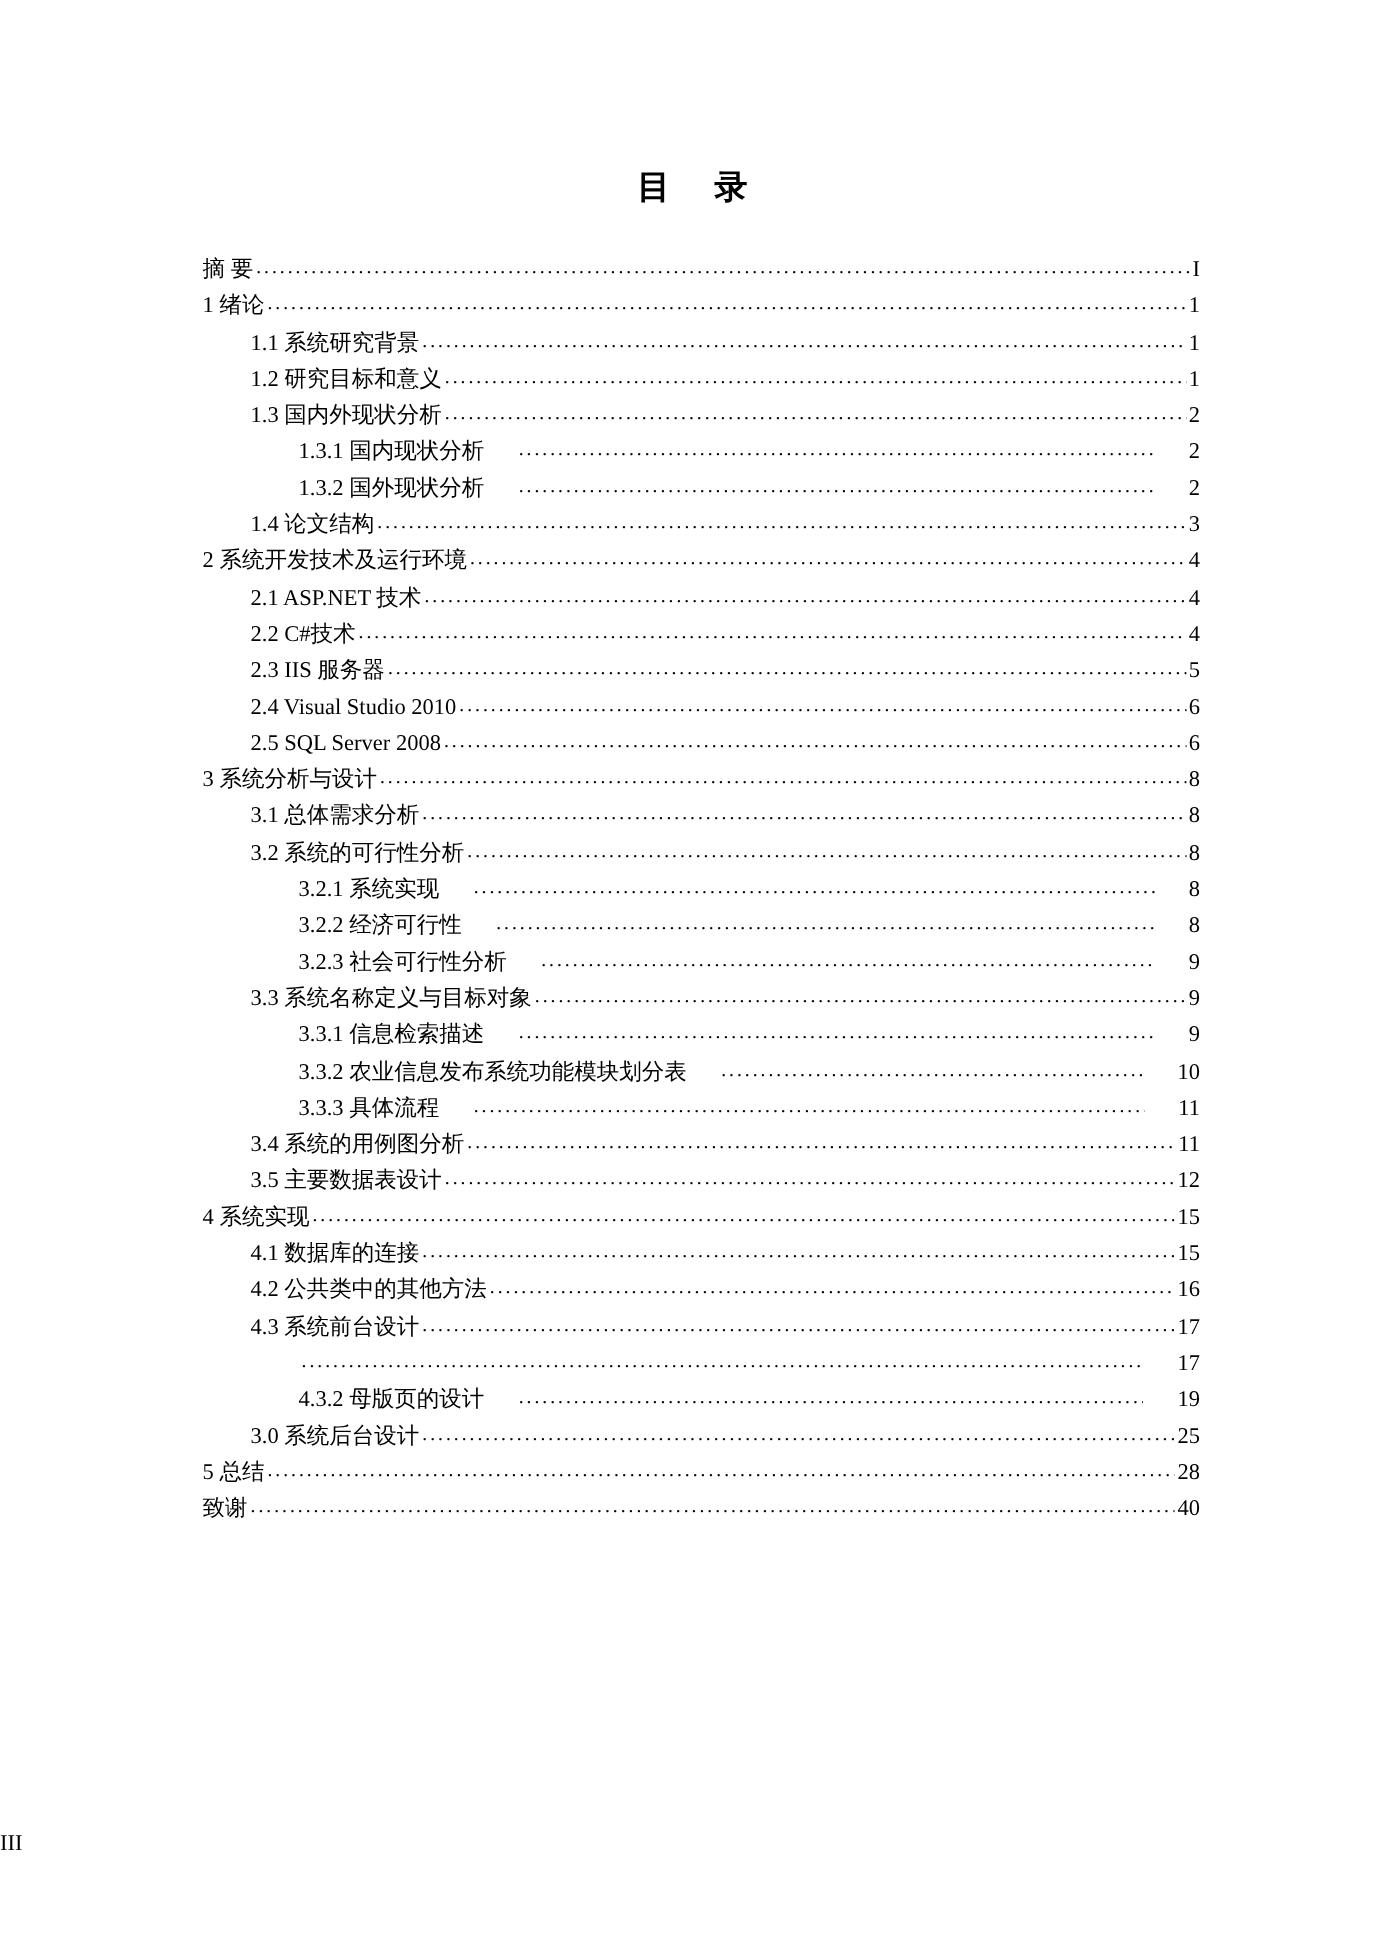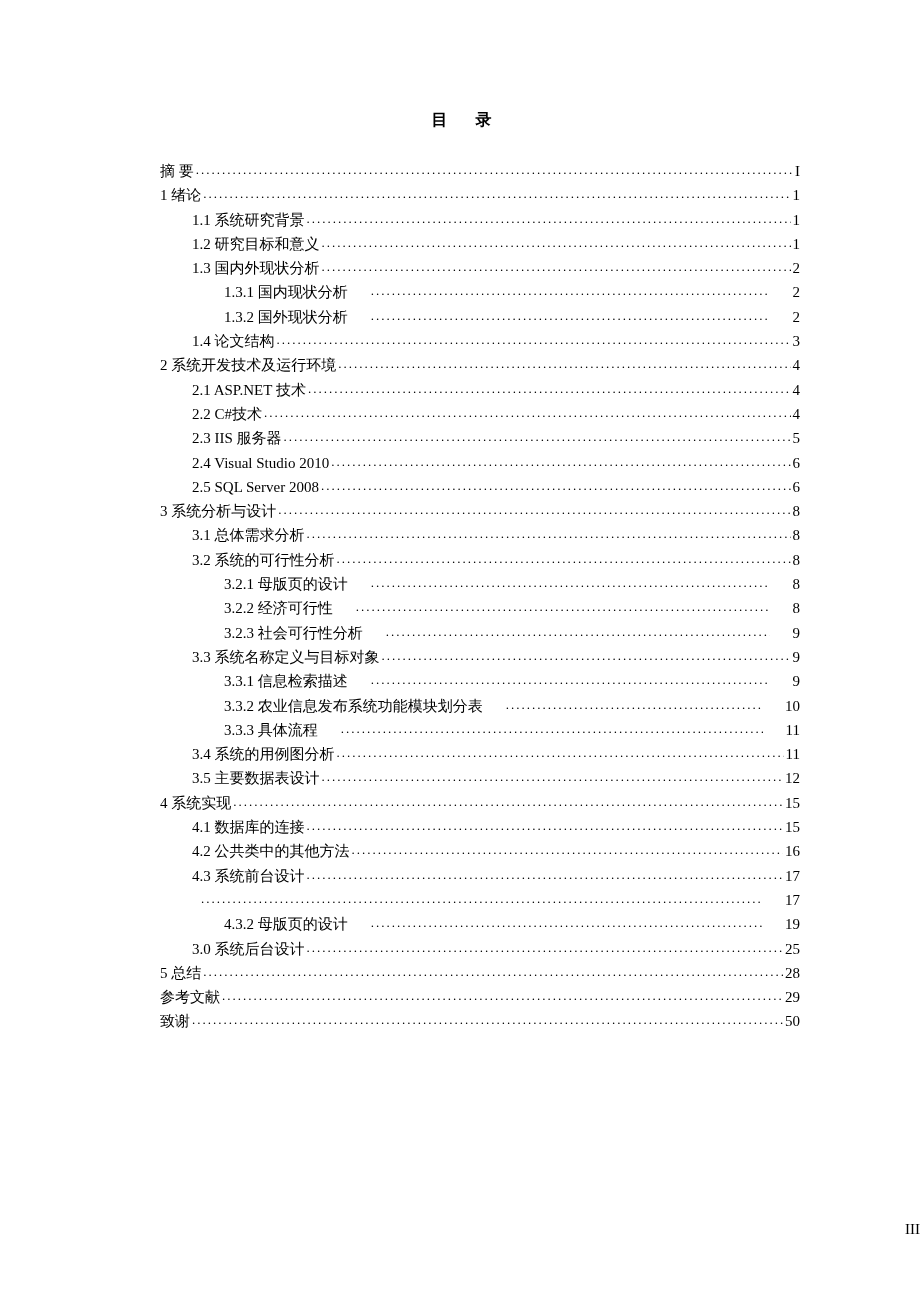--- a/index.html
+++ b/index.html
@@ -8,56 +8,56 @@
       height: 1303px;
       background: #fff;
       font-family: "SimSun", "宋体", serif;
       font-size: 15px;
       color: #000;
       position: relative;
       padding: 110px 120px 0 135px;
     }
     .title {
       text-align: center;
-      font-size: 16px;
+      font-size: 22px;
       font-weight: bold;
       letter-spacing: 12px;
       margin-bottom: 28px;
       font-family: "SimSun", "宋体", serif;
     }
     .toc-line {
       display: flex;
       align-items: baseline;
       line-height: 1.62;
       white-space: nowrap;
     }
     .indent0 { padding-left: 0; }
     .indent1 { padding-left: 32px; }
     .indent2 { padding-left: 64px; gap: 21px; }
-    .label { flex: 0 0 auto; margin-left: 25px; }
+    .label { flex: 0 0 auto; }
     .leader {
       flex: 1 1 auto;
       overflow: hidden;
       margin: 0 2px;
       position: relative;
       top: -2px;
     }
     .leader::after {
       content: "..............................................................................................................................................................................................................";
       letter-spacing: 2px;
       font-size: 13px;
       color: #000;
     }
     .page { flex: 0 0 auto; }
     .page-num-footer {
       position: absolute;
       bottom: 65px;
       left: 0;
       width: 100%;
-      text-align: right;
+      text-align: left;
       font-family: "Times New Roman", serif;
       font-size: 15px;
     }
   </style>
 </head>
 <body>
 
 <h1 class="title">目 录</h1>
 
 <div id="toc-container">
@@ -140,21 +140,21 @@
       <span class="label">3.1 总体需求分析</span>
       <span class="leader"></span>
       <span class="page">8</span>
     </div>
     <div class="toc-line indent1">
       <span class="label">3.2  系统的可行性分析</span>
       <span class="leader"></span>
       <span class="page">8</span>
     </div>
     <div class="toc-line indent2">
-      <span class="label">3.2.1 母版页的设计</span>
+      <span class="label">3.2.1 系统实现</span>
       <span class="leader"></span>
       <span class="page">8</span>
     </div>
     <div class="toc-line indent2">
       <span class="label">3.2.2 经济可行性</span>
       <span class="leader"></span>
       <span class="page">8</span>
     </div>
     <div class="toc-line indent2">
       <span class="label">3.2.3 社会可行性分析</span>
@@ -224,24 +224,19 @@
       <span class="label">3.0  系统后台设计</span>
       <span class="leader"></span>
       <span class="page">25</span>
     </div>
     <div class="toc-line indent0">
       <span class="label">5  总结</span>
       <span class="leader"></span>
       <span class="page">28</span>
     </div>
     <div class="toc-line indent0">
-      <span class="label">参考文献</span>
-      <span class="leader"></span>
-      <span class="page">29</span>
-    </div>
-    <div class="toc-line indent0">
       <span class="label">致谢</span>
       <span class="leader"></span>
-      <span class="page">50</span>
+      <span class="page">40</span>
     </div>
   </div>
 
 <div class="page-num-footer">III</div>
 
 </body></html>

